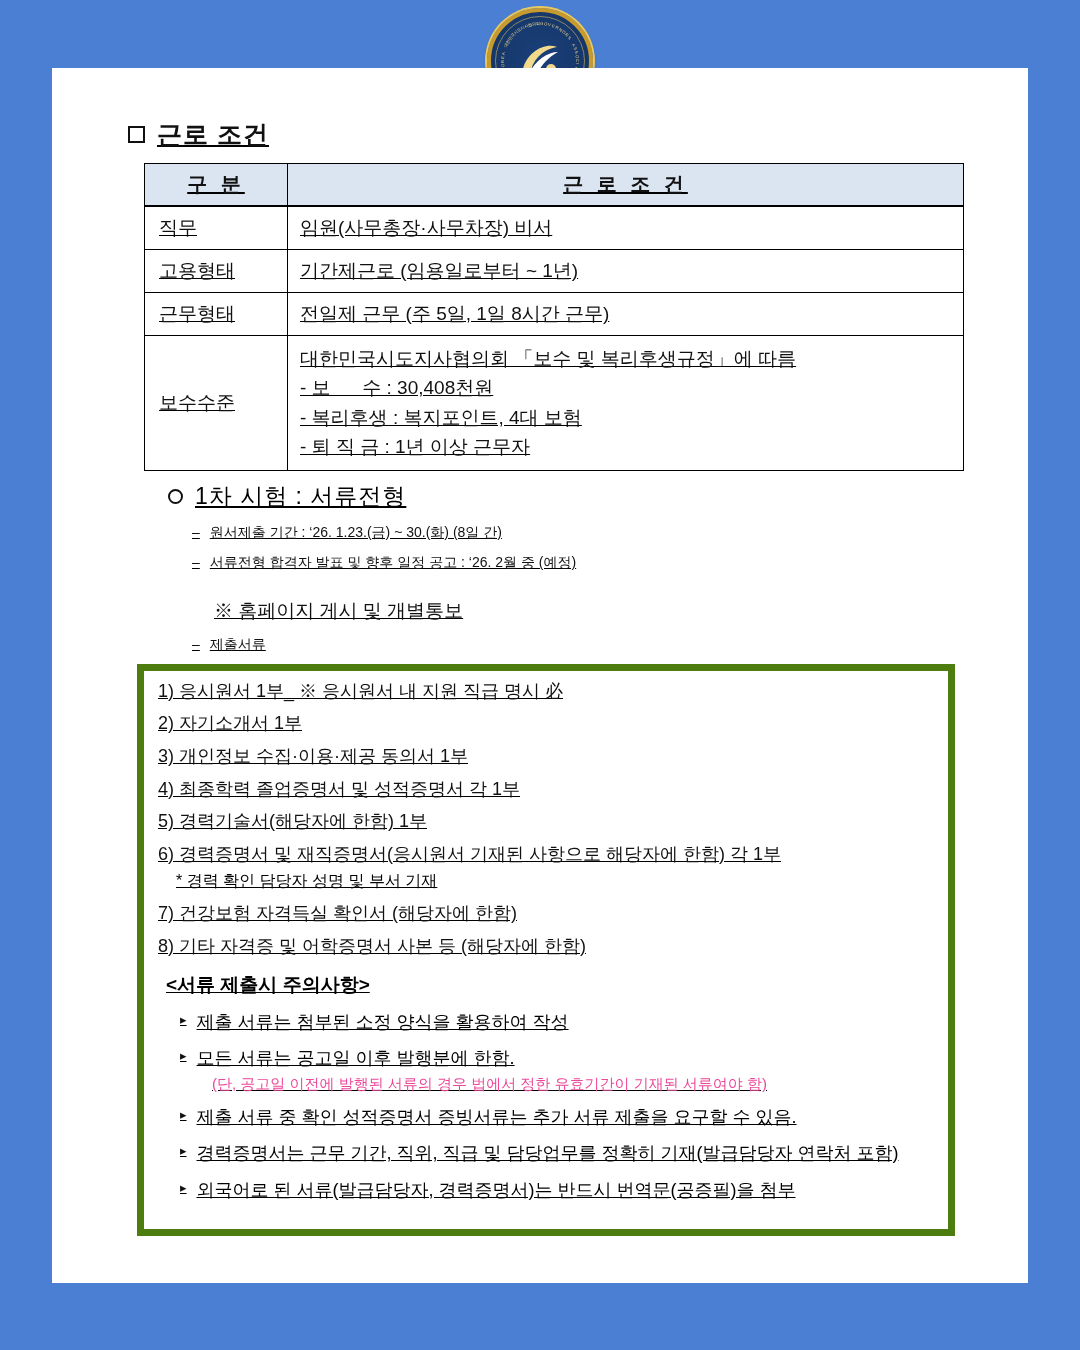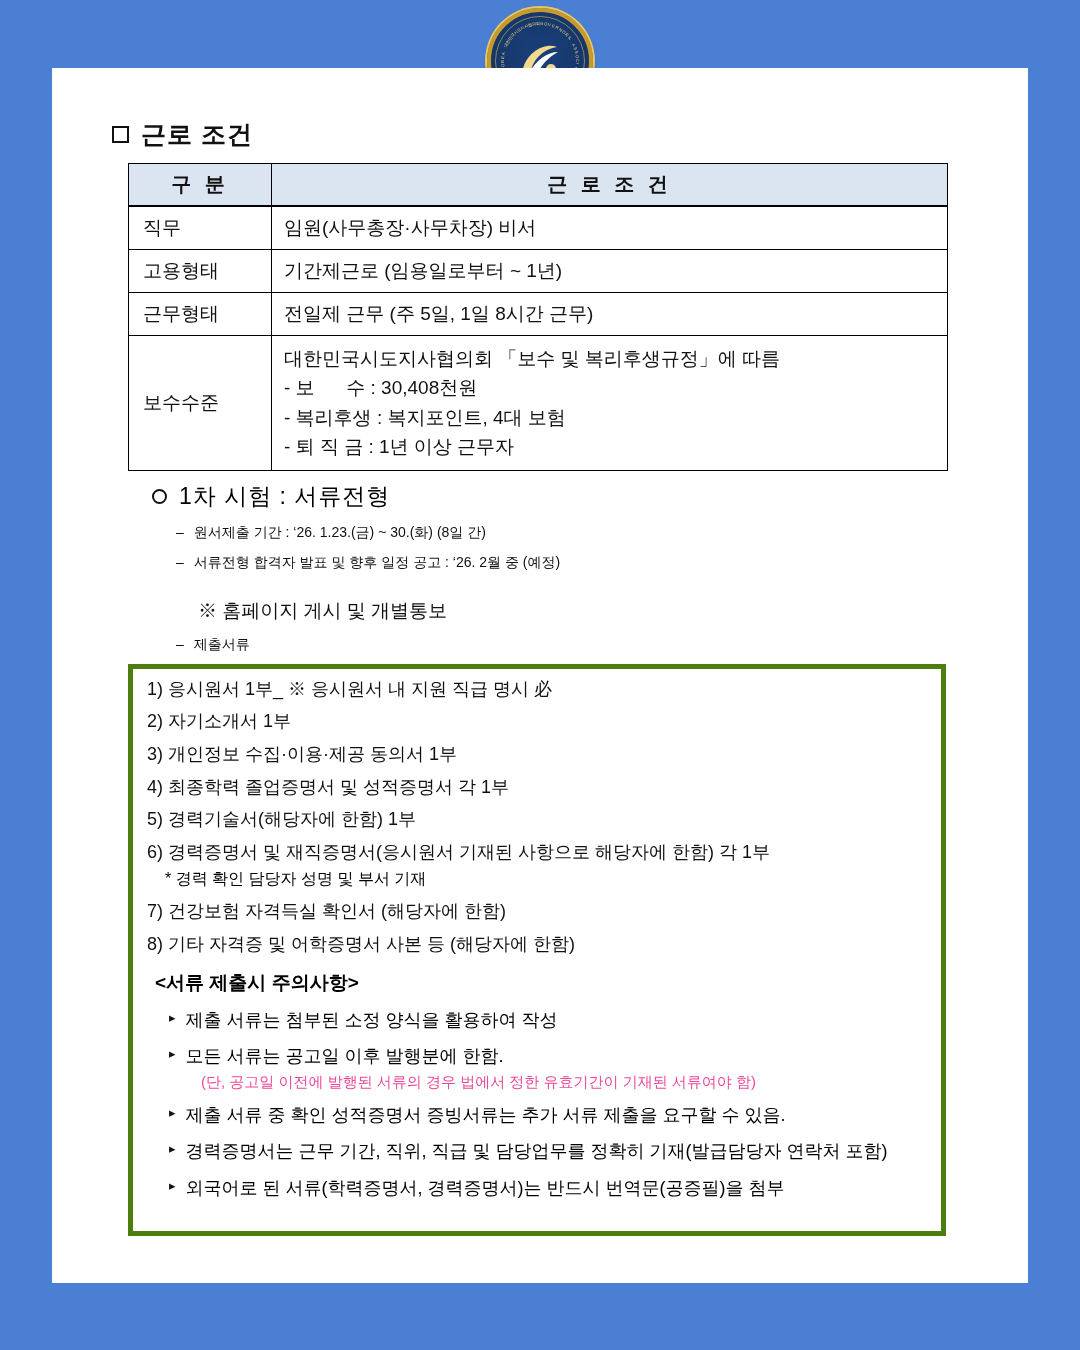--- a/index.html
+++ b/index.html
@@ -71,23 +71,24 @@
   .logo .micro span {
     position: absolute;
     left: 50%;
     top: 50%;
     transform-origin: 0 0;
     white-space: nowrap;
   }
 
   .content {
     position: absolute;
-    left: 60px;
+    left: 76px;
     top: 50px;
     width: 856px;
+    text-decoration: underline;
   }
 
   h2.section {
     font-size: 25px;
     font-weight: bold;
     color: #111;
     margin: 0 0 12px 0;
     letter-spacing: 1px;
     display: flex;
     align-items: center;
@@ -169,23 +170,23 @@
     color: #111;
   }
   .lv2 .dash { margin-right: 10px; }
   .lv3 {
     margin: 26px 0 0 86px;
     font-size: 19px;
     color: #111;
   }
 
   .docbox {
-    margin: 10px 0 0 16px;
+    margin: 10px 0 0 9px;
     width: 818px;
-    border: 5px solid #4d7c0f;
+    border: 7px solid #4d7c0f;
     box-sizing: border-box;
     padding: 10px 14px 8px 14px;
     height: 572px;
     overflow: hidden;
   }
   .docbox .item {
     font-size: 18px;
     color: #111;
     margin-bottom: 11px;
     line-height: 1.2;
@@ -375,18 +376,18 @@
       <div class="bullet">
         <span class="tri">▸</span>
         <span class="txt">제출 서류 중 확인 성적증명서 증빙서류는 추가 서류 제출을 요구할 수 있음.</span>
       </div>
       <div class="bullet">
         <span class="tri">▸</span>
         <span class="txt">경력증명서는 근무 기간, 직위, 직급 및 담당업무를 정확히 기재(발급담당자 연락처 포함)</span>
       </div>
       <div class="bullet">
         <span class="tri">▸</span>
-        <span class="txt">외국어로 된 서류(학력증명서, 경력증명서)는 반드시 번역문(공증필)을 첨부</span>
+        <span class="txt">외국어로 된 서류(발급담당자, 경력증명서)는 반드시 번역문(공증필)을 첨부</span>
       </div>
     </div>
 
   </div>
 </div>
 
 </body></html>

